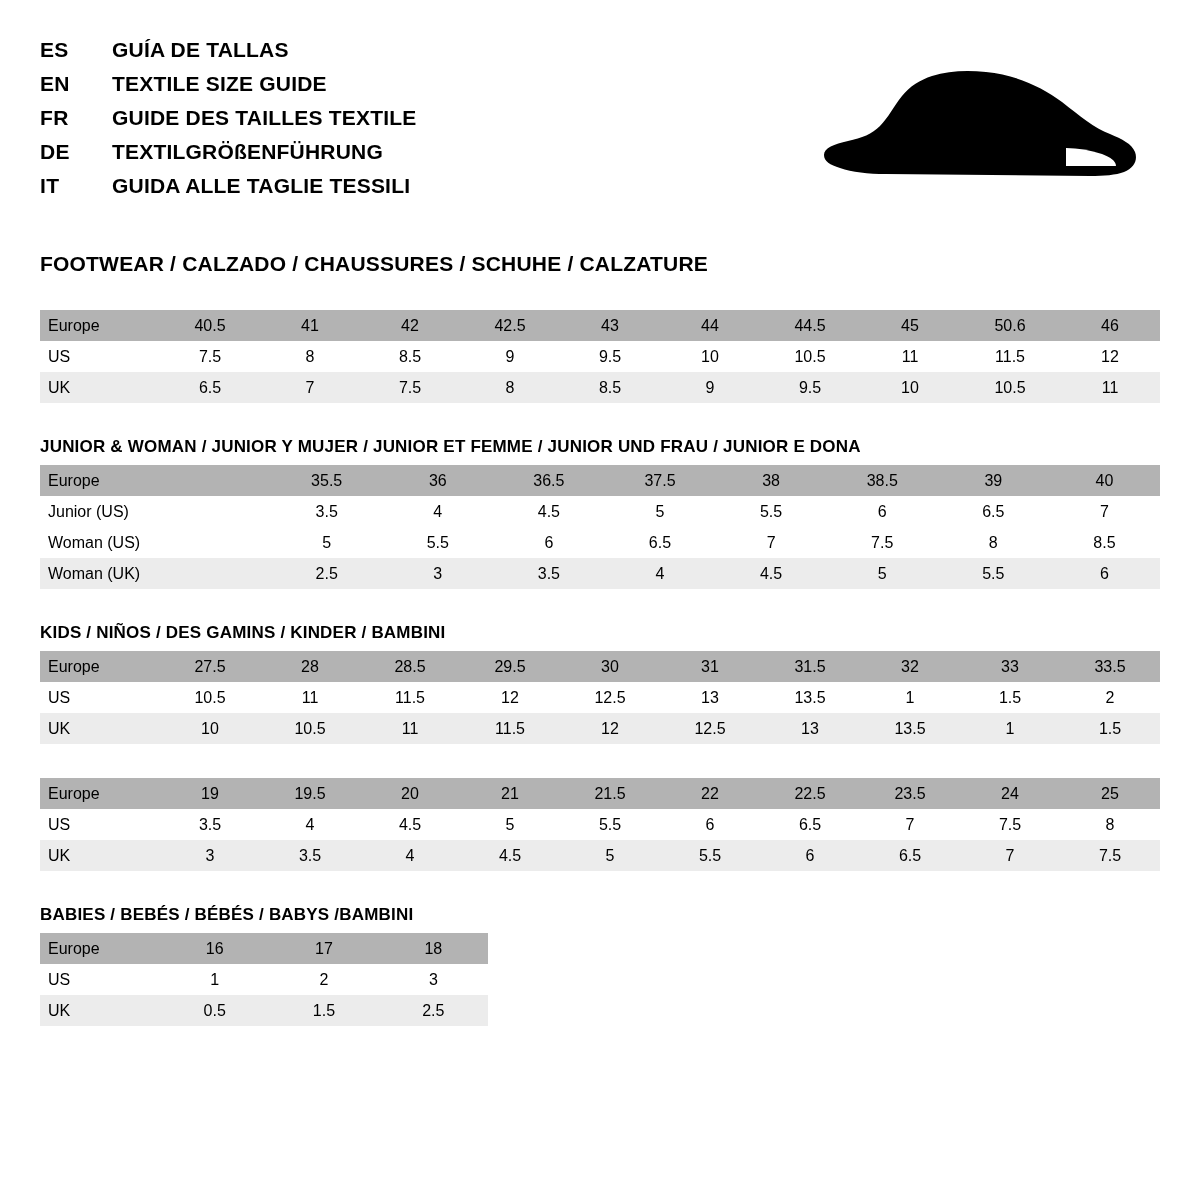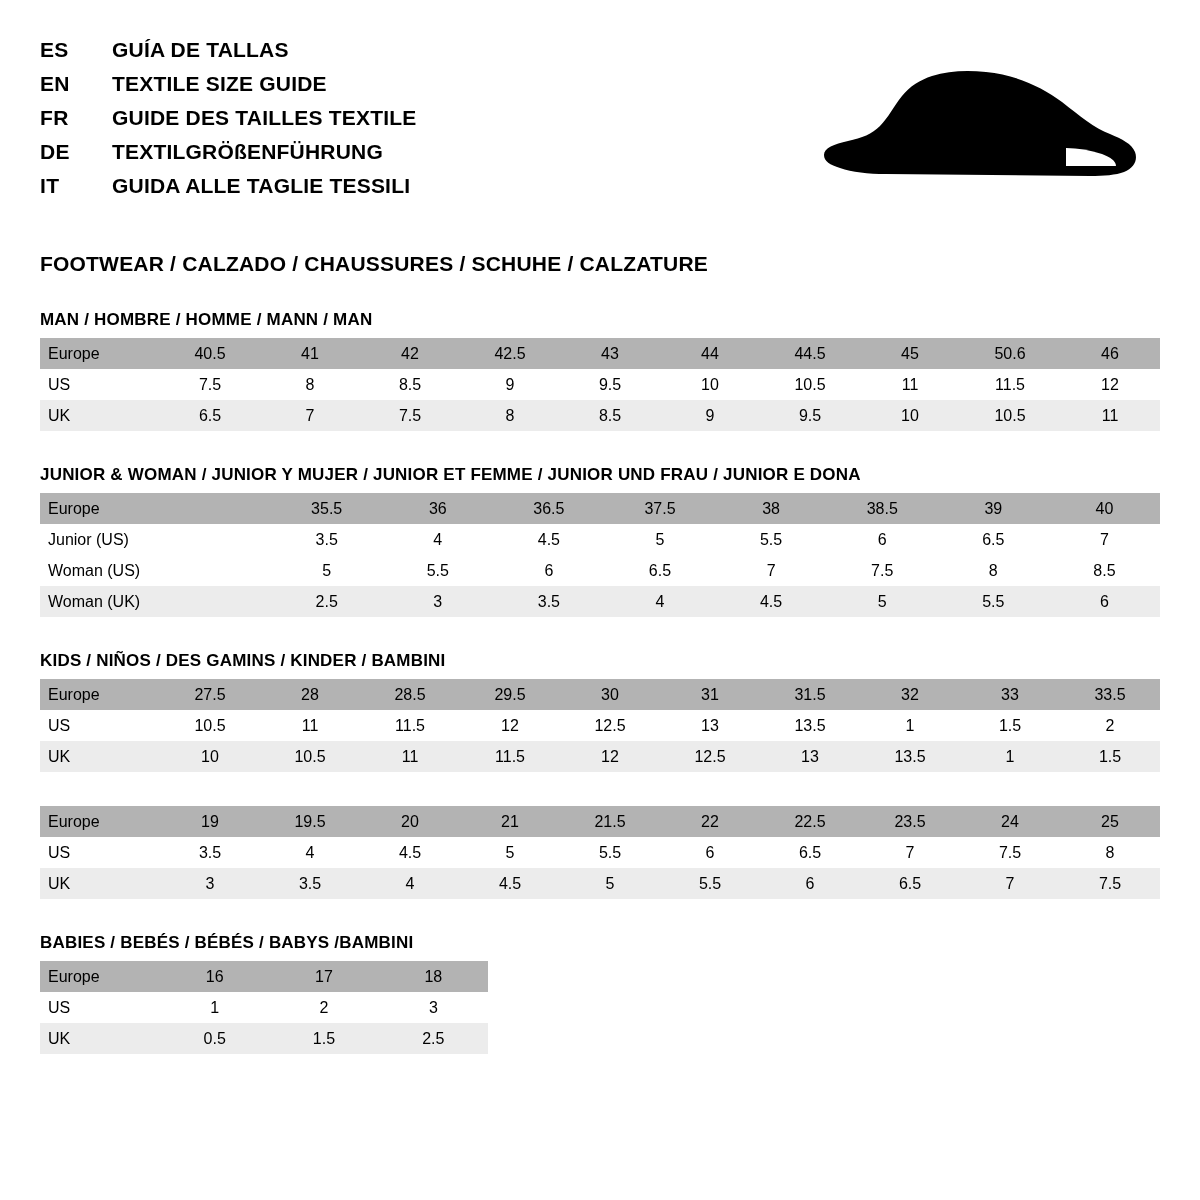--- a/index.html
+++ b/index.html
@@ -154,21 +154,20 @@
           C288 86 300 88 312 92
           C320 95 326 99 326 104
           L276 104 Z"></path>
       </svg>
     </div>
   </div>
 
   <div class="section-title">FOOTWEAR / CALZADO / CHAUSSURES / SCHUHE / CALZATURE</div>
 
   <div class="table-block">
-    <div class="table-label">MAN / HOMBRE / HOMME / MANN / MAN</div>
     <table class="size full">
       <tbody>
           <tr class="head">
         <td class="rowlabel">Europe</td>
         <td>40.5</td>
         <td>41</td>
         <td>42</td>
         <td>42.5</td>
         <td>43</td>
         <td>44</td>

